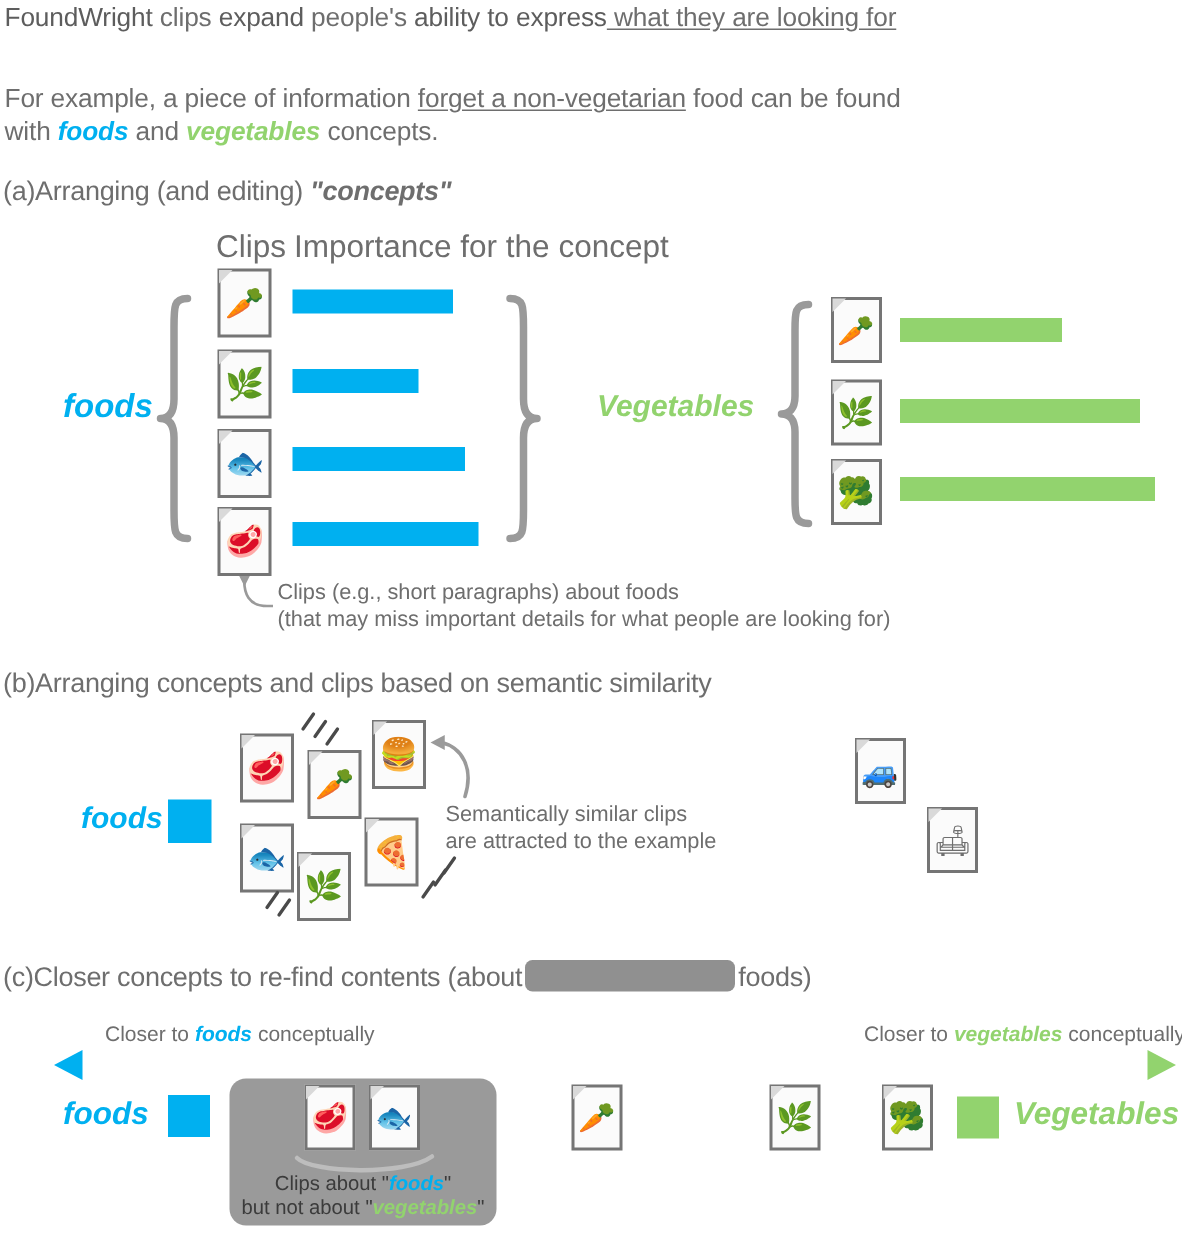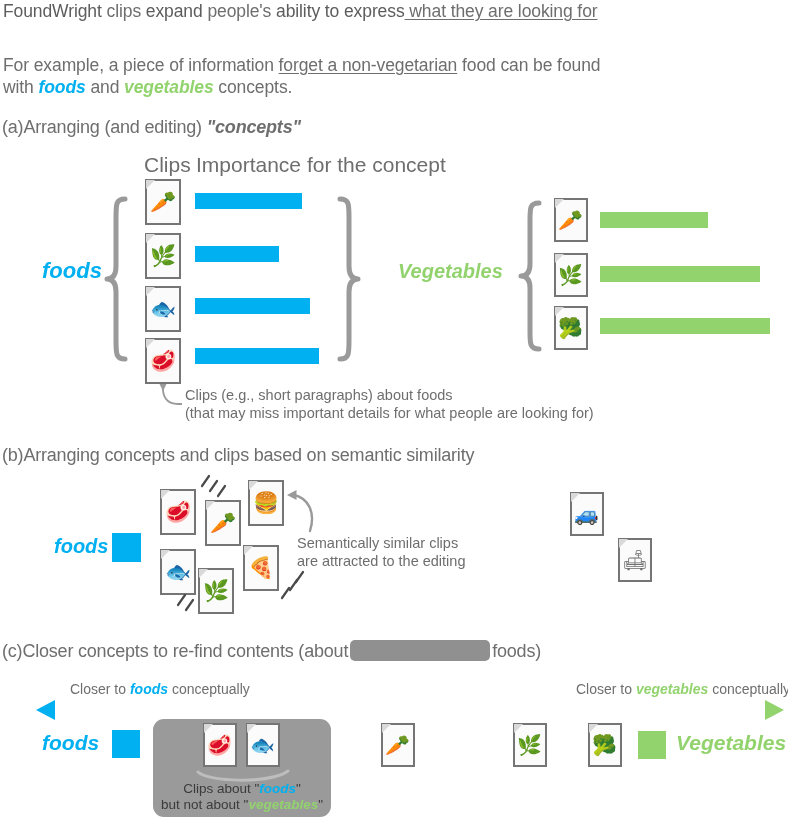--- a/index.html
+++ b/index.html
@@ -202,21 +202,21 @@
   <span class="fold"></span>
   <span class="gl" style="font-size:20px;">🚙</span>
 </div>
 <div class="clip" style="left:618px;top:538px;width:34px;height:44px;">
   <span class="fold"></span>
   <span class="gl" style="font-size:20px;">🛋</span>
 </div>
 
 <div id="anno-attract" class="anno">
   <span>Semantically similar clips</span><br>
-  <span>are attracted to the editing</span>
+  <span>are attracted to the example</span>
 </div>
 
 <div id="head-c" class="sec-head">
   <span>(c)</span><span>Closer concepts to re-find contents </span><span>(about</span><span class="redacted"></span><span>foods)</span>
 </div>
 
 <div id="anno-dir-left" class="anno">
   <span>Closer to </span><span class="blue-i">foods</span><span> conceptually</span>
 </div>
 <div id="anno-dir-right" class="anno">

